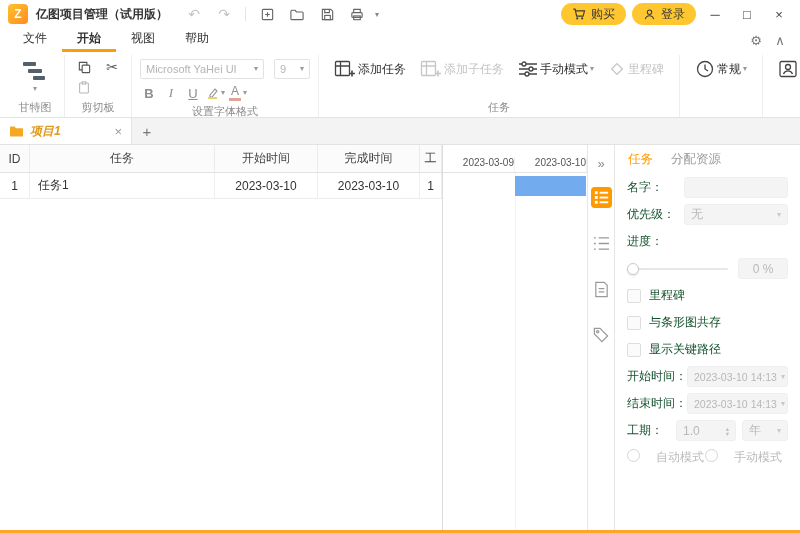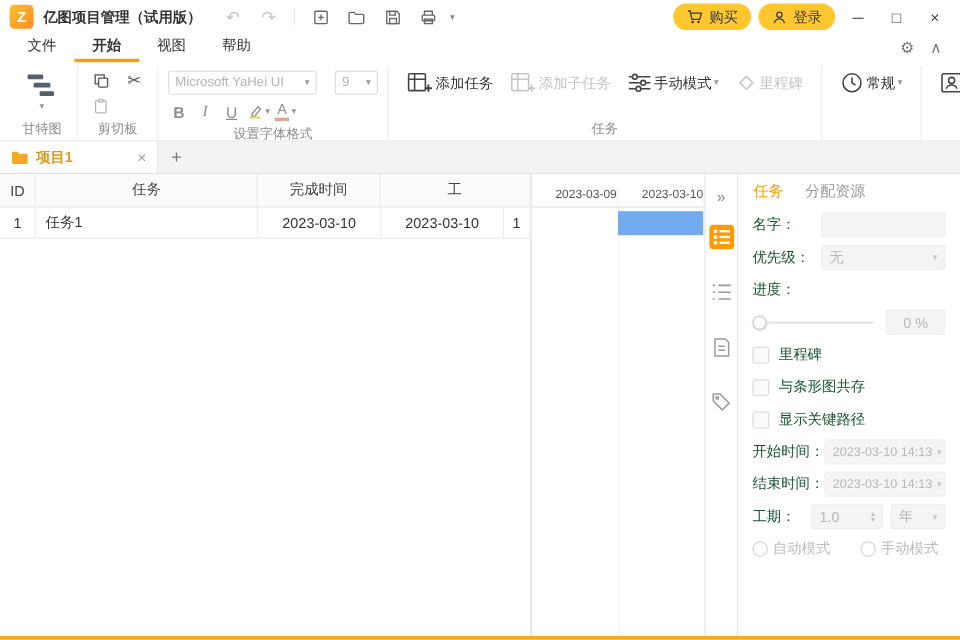--- a/index.html
+++ b/index.html
@@ -42,21 +42,21 @@
             padding:3px 6px 0; background:#fff; }
   .rgroup { display:flex; flex-direction:column; align-items:center; padding:1px 8px 2px; }
   .rgroup + .rgroup { border-left:1px solid #eeeeee; }
   .rgroup-label { margin-top:auto; font-size:11px; color:#8b8b8b; padding-top:2px; white-space:nowrap; }
   .dd { font-size:8px; color:#999; line-height:1; }
   .rbtn-big { display:flex; flex-direction:column; align-items:center; gap:3px; padding:4px 8px; }
   .clip-grid { display:grid; grid-template-columns:22px 22px; gap:5px 6px; justify-items:center;
                align-items:center; padding-top:3px; }
   .sicon { color:#555; font-size:14px; }
   .font-rows { display:flex; flex-direction:column; gap:5px; padding-top:3px; }
-  .combo-row { display:flex; gap:15px; }
+  .combo-row { display:flex; gap:10px; }
   .combo { border:1px solid #e2e2e2; border-radius:2px; height:20px; display:flex; align-items:center;
            gap:4px; padding:0 5px; color:#b5b5b5; font-size:11px; white-space:nowrap; overflow:hidden; }
   .combo.name { width:124px; }
   .combo.size { width:36px; }
   .combo .dd { margin-left:auto; }
   .fmt-row { display:flex; gap:4px; align-items:center; }
   .fmt-btn { min-width:18px; height:18px; display:flex; align-items:center; justify-content:center;
              color:#8f8f8f; font-size:13px; gap:2px; }
   .fmt-btn.b { font-weight:bold; }
   .fmt-btn.i { font-style:italic; font-family:"Liberation Serif",serif; }
@@ -67,21 +67,21 @@
   .vbtn { display:flex; flex-direction:row; align-items:center; gap:2px; padding:3px 7px 0;
           font-size:12px; color:#333; white-space:nowrap; }
   .vbtn.disabled { color:#c3c3c3; }
   .vbtn .lbl { line-height:1.2; }
 
   
   .tabbar { height:27px; flex:0 0 27px; background:#f3f3f3; display:flex; align-items:stretch;
             border-bottom:1px solid #e2e2e2; }
   .doc-tab { width:132px; background:#fff; display:flex; align-items:center; gap:6px; padding:0 9px;
              border-right:1px solid #e3e3e3; }
-  .doc-tab .tab-label { color:#e09a1e; font-weight:bold; font-size:12px; flex:1; }
+  .doc-tab .tab-label { color:#e09a1e; font-weight:bold; font-size:12px; flex:1;font-style:italic; }
   .tab-close { color:#9a9a9a; font-size:13px; }
   .tab-add { width:30px; display:flex; align-items:center; justify-content:center; color:#777; font-size:15px; }
 
   
   .main { flex:1; display:flex; min-height:0; background:#fff; }
 
   .grid-area { width:443px; flex:0 0 443px; display:flex; flex-direction:column; border-right:1px solid #dcdcdc; }
   .t-header { display:flex; height:28px; flex:0 0 28px; border-bottom:1px solid #e2e2e2; background:#fbfbfb; }
   .th { border-right:1px solid #ebebeb; display:flex; align-items:center; justify-content:center;
         color:#444; font-size:12px; overflow:hidden; }
@@ -127,21 +127,21 @@
   .f-field.unit { width:46px; }
   .dur-group { display:flex; gap:6px; }
   .spin { display:flex; flex-direction:column; margin-left:auto; font-size:6.5px; line-height:5px; color:#c0c0c0; }
   .slider { flex:1; height:14px; position:relative; margin-right:10px; }
   .slider .track { position:absolute; left:2px; right:0; top:6px; height:2px; background:#e7e7e7; border-radius:1px; }
   .slider .knob { position:absolute; left:0; top:1px; width:12px; height:12px; background:#fff;
                   border:1px solid #ccc; border-radius:50%; box-shadow:0 1px 2px rgba(0,0,0,.12); }
   .cb-row { display:flex; align-items:center; gap:8px; min-height:21px; }
   .cb { width:14px; height:14px; flex:0 0 14px; border:1px solid #ddd; border-radius:2px; background:#fbfbfb; }
   .radios { padding-right:6px; }
-  .radio-item { display:flex; align-items:center; gap:4px; color:#bcbcbc; font-size:12px; }
+  .radio-item { display:flex; align-items:flex-start; gap:16px; color:#bcbcbc; font-size:12px; }
   .radio { width:13px; height:13px; border:1px solid #d5d5d5; border-radius:50%; background:#fff; }
 </style>
 </head>
 <body>
 
 <div class="titlebar">
   <div class="logo">Z</div>
   <div class="title-text">亿图项目管理（试用版）</div>
   <span class="tb-icon gray">↶</span>
   <span class="tb-icon gray">↷</span>
@@ -376,20 +376,21 @@
   </div>
   <span class="tab-add">+</span>
 </div>
 
 <div class="main">
 
   <div class="grid-area">
     <div class="t-header">
       <div class="th c-id">ID</div>
       <div class="th c-task">任务</div>
+      <div class="th c-start">开始时间</div>
       <div class="th c-finish">完成时间</div>
       <div class="th c-work">工</div>
     </div>
     <div class="t-row">
       <div class="td c-id">1</div>
       <div class="td c-task left">任务1</div>
       <div class="td c-start">2023-03-10</div>
       <div class="td c-finish">2023-03-10</div>
       <div class="td c-work">1</div>
     </div>

